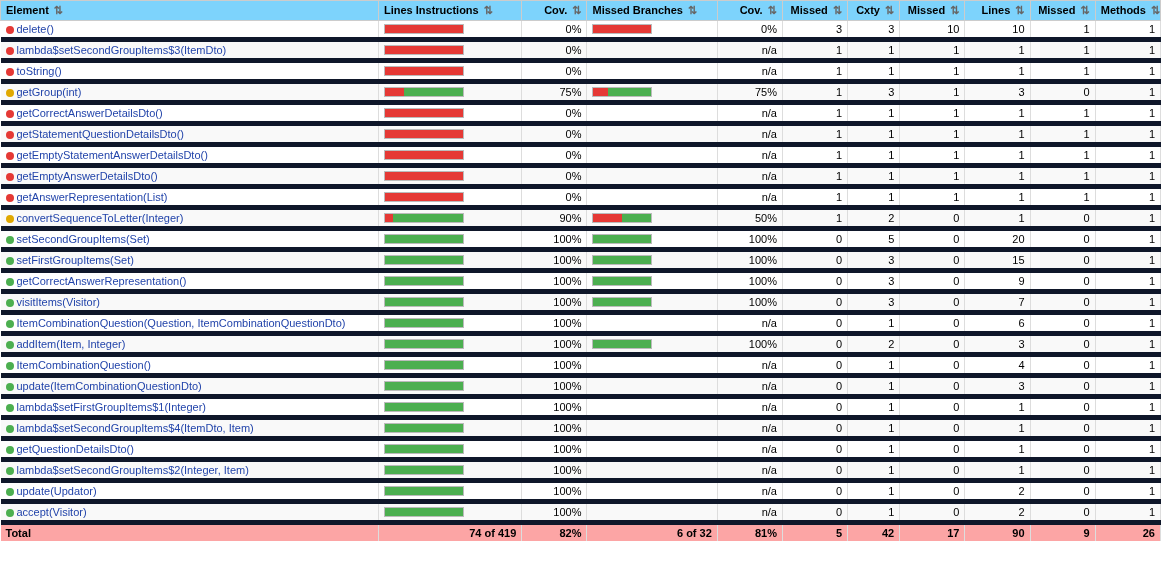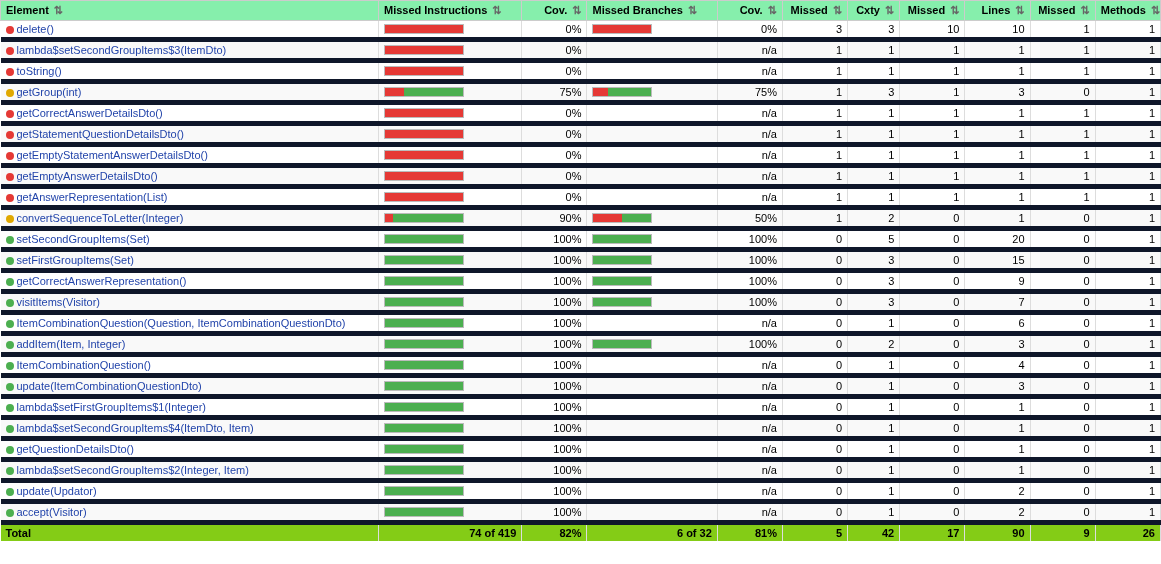--- a/index.html
+++ b/index.html
@@ -8,21 +8,21 @@
       font-size: 11px;
       background: #fff;
       color: #000;
     }
     table {
       width: 100%;
       border-collapse: collapse;
       table-layout: fixed;
     }
     thead tr {
-      background: #86efac;
+      background: #7dd3fc;
       margin-top: 41px;
     }
     thead th {
       border: 1px solid #ccc;
       padding: 3px 5px;
       text-align: left;
       font-weight: bold;
       white-space: nowrap;
       overflow: hidden;
       position: relative;
@@ -32,21 +32,21 @@
       margin-left: 2px;
       color: #666;
     }
     tbody tr {
       border-bottom: 5px solid #0f172a;
     }
     tbody tr:nth-child(even) {
       background: #f9f9f9;
     }
     tfoot tr {
-      background: #84cc16;
+      background: #fca5a5;
       font-weight: bold;
       border-top: 2px solid #aaa;
     }
     td, th {
       border-right: 1px solid #ddd;
       padding: 2px 5px;
       overflow: hidden;
       white-space: nowrap;
     }
 
@@ -110,21 +110,21 @@
     <col style="width:5%">
     <col style="width:5%">
   </colgroup>
   <thead>
     <tr>
       <th>
         <span>Element</span>
         <span class="sort-arrow">⇅</span>
       </th>
       <th>
-        <span>Missed Instructions</span>
+        <span>Lines Instructions</span>
         <span class="sort-arrow">⇅</span>
       </th>
       <th class="text-center">
         <span>Cov.</span>
         <span class="sort-arrow">⇅</span>
       </th>
       <th>
         <span>Missed Branches</span>
         <span class="sort-arrow">⇅</span>
       </th>

